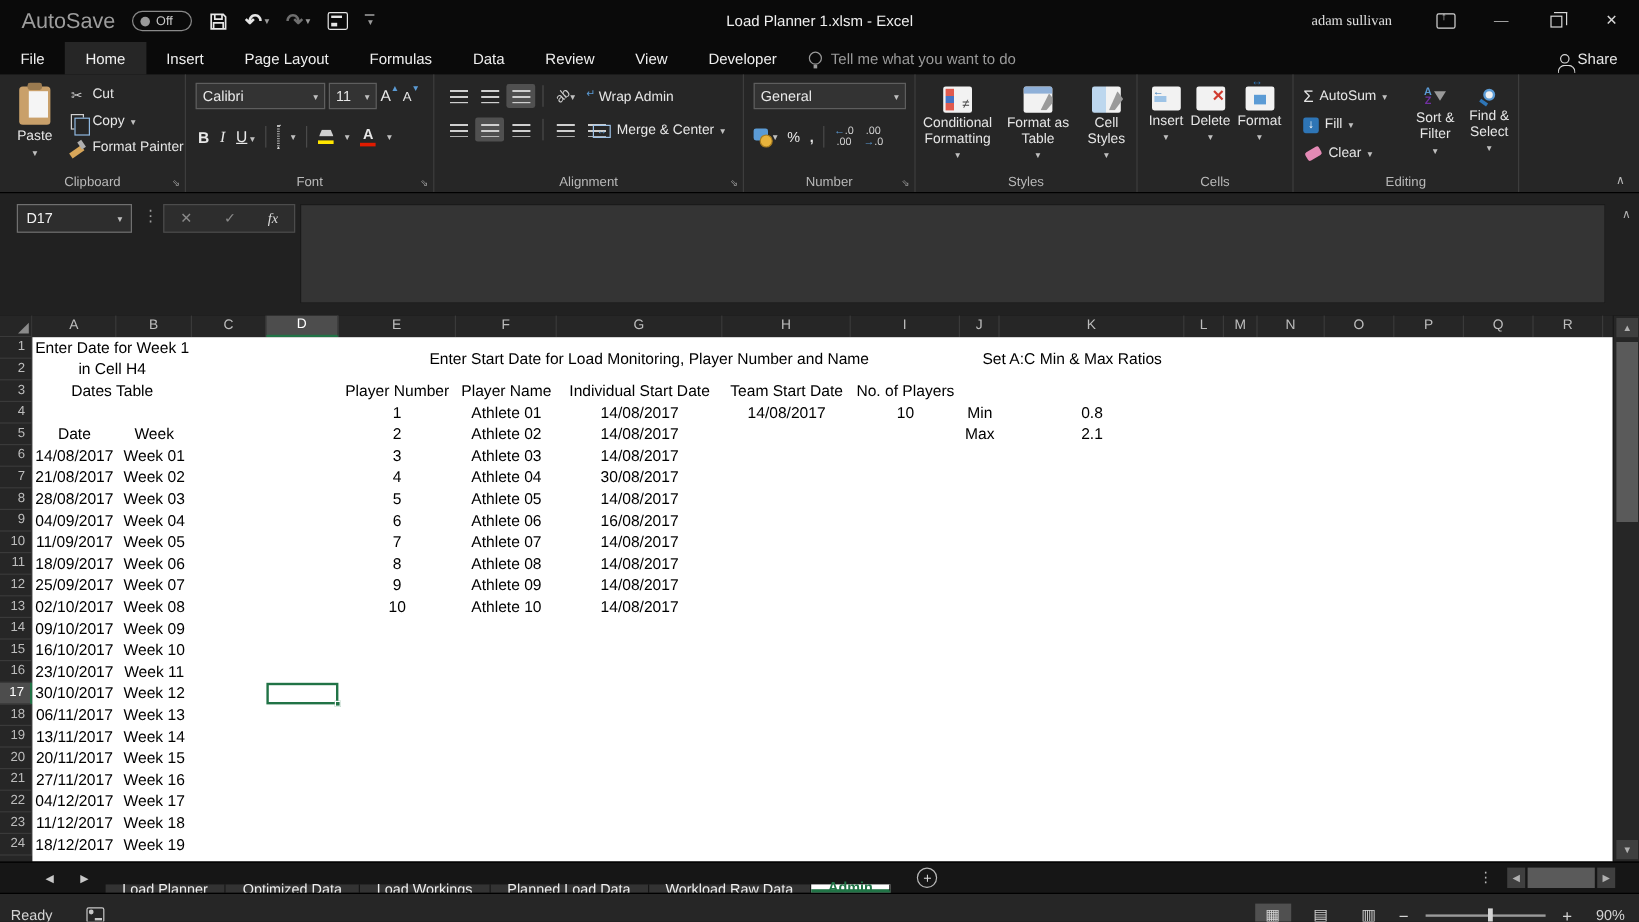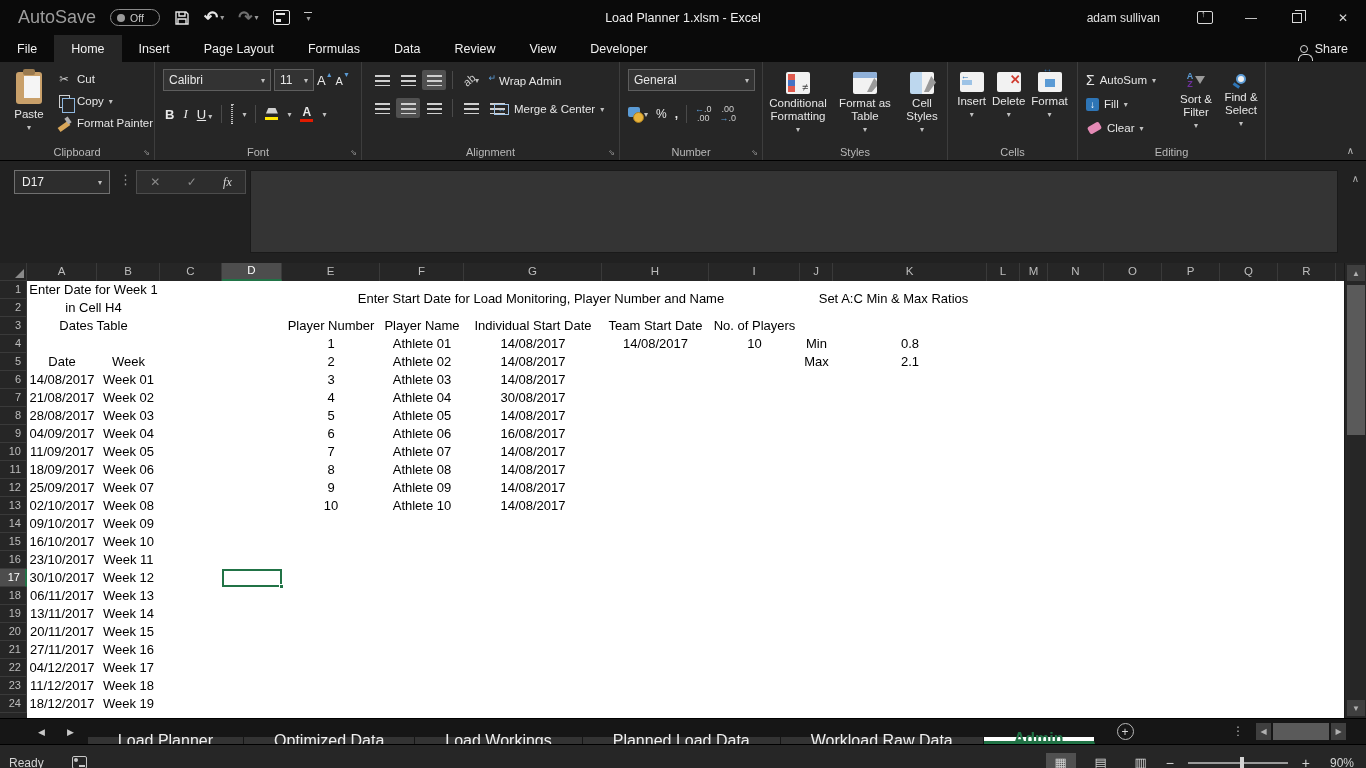--- a/index.html
+++ b/index.html
@@ -17,21 +17,21 @@
   .qat-btn{display:flex;align-items:center;color:#e6e6e6;}
   .dd-sm{font-size:8px;color:#9a9a9a;margin-left:2px;}
   .undo-glyph{font-size:17px;line-height:17px;color:#e6e6e6;font-weight:bold;}
   .redo-glyph{font-size:17px;line-height:17px;color:#6f6f6f;font-weight:bold;}
   .qat-table{width:17px;height:15px;border:1.5px solid #e6e6e6;border-radius:2px;position:relative;}
   .qat-table:before{content:"";position:absolute;left:2px;top:2px;width:9px;height:2px;background:#e6e6e6;}
   .qat-table:after{content:"";position:absolute;left:2px;bottom:2px;width:5px;height:3px;background:#e6e6e6;}
   .qat-more{display:flex;flex-direction:column;align-items:center;color:#c9c9c9;}
   .qat-more .bar{width:8px;height:1.5px;background:#c9c9c9;margin-bottom:1px;}
   .tb-title{position:absolute;left:0;right:0;top:0;height:35px;display:flex;align-items:center;justify-content:center;font-size:12.5px;color:#f0f0f0;pointer-events:none;}
-  .tb-right{position:absolute;right:0;top:0;height:35px;display:flex;align-items:center;}
+  .tb-right{position:absolute;right:0;top:0;height:35px;display:flex;align-items:center;font-family:Liberation Serif, serif;}
   .tb-user{color:#e0e0e0;font-size:12px;margin-right:22px;}
   .winbtn{width:46px;height:35px;display:flex;align-items:center;justify-content:center;color:#d8d8d8;font-size:12px;}
   .ribbon-opts{width:16px;height:13px;border:1.5px solid #d8d8d8;border-radius:2px;position:relative;}
   .ribbon-opts:before{content:"↑";position:absolute;left:3px;top:-3px;font-size:9px;color:#d8d8d8;}
   .restore-ic{width:10px;height:10px;border:1.5px solid #d8d8d8;position:relative;}
   .restore-ic:before{content:"";position:absolute;left:2px;top:-4px;width:10px;height:10px;border:1.5px solid #d8d8d8;border-left:none;border-bottom:none;}
 
   
   #ribbon-tabs{position:absolute;left:0;top:35px;width:1366px;height:27px;background:#0a0a0a;display:flex;align-items:stretch;font-size:12.5px;}
   .rtab{padding:0 17px;display:flex;align-items:center;color:#f0f0f0;}
@@ -151,21 +151,21 @@
   #sel-box .handle{position:absolute;right:-4px;bottom:-4px;width:5px;height:5px;background:#217346;border:1px solid #fff;}
 
   
   #vscroll{position:absolute;left:1344px;top:263px;width:22px;height:455px;background:#262626;border-left:1px solid #1a1a1a;}
   .vs-btn{position:absolute;left:2px;width:18px;height:16px;background:#3f3f3f;color:#b0b0b0;font-size:8px;display:flex;align-items:center;justify-content:center;}
   .vs-thumb{position:absolute;left:2px;top:22px;width:18px;height:150px;background:#5a5a5a;}
 
   
   #tabbar{position:absolute;left:0;top:718px;width:1366px;height:26px;background:#161616;display:flex;align-items:stretch;border-top:1px solid #000;}
   .tab-nav{display:flex;align-items:center;gap:22px;padding:0 14px 0 38px;color:#c8c8c8;font-size:9px;}
-  .stab{display:flex;align-items:center;padding:0 30px;font-size:16px;background:#333;color:#efefef;border-right:1px solid #161616;margin-top:18px;}
+  .stab{display:flex;align-items:center;padding:0 14px;font-size:12px;background:#333;color:#efefef;border-right:1px solid #161616;margin-top:18px;}
   .stab.active{background:#fff;color:#217346;font-weight:bold;border-bottom:3px solid #217346;}
   .newsheet{width:17px;height:17px;border:1px solid #b8b8b8;border-radius:50%;color:#d8d8d8;font-size:12px;display:flex;align-items:center;justify-content:center;align-self:center;margin-left:22px;}
   .tab-more{position:absolute;right:122px;top:5px;color:#b8b8b8;font-size:12px;}
   .hscroll{position:absolute;right:18px;top:4px;width:92px;height:17px;display:flex;align-items:center;gap:2px;}
   .hs-btn{width:15px;height:17px;background:#3f3f3f;color:#b0b0b0;font-size:8px;display:flex;align-items:center;justify-content:center;}
   .hs-thumb{width:56px;height:17px;background:#5a5a5a;}
 
   
   #statusbar{position:absolute;left:0;top:744px;width:1366px;height:36px;background:#262626;display:flex;align-items:center;font-size:12px;color:#d4d4d4;border-top:1px solid #000;}
   .sb-ready{padding-left:9px;}
@@ -235,20 +235,24 @@
     <span class="rtab">File</span>
       <span class="rtab active">Home</span>
       <span class="rtab">Insert</span>
       <span class="rtab">Page Layout</span>
       <span class="rtab">Formulas</span>
       <span class="rtab">Data</span>
       <span class="rtab">Review</span>
       <span class="rtab">View</span>
       <span class="rtab">Developer</span>
       <span id="tabs-anchor"></span>
+    <span class="tellme">
+        <span class="bulb"></span>
+        <span>Tell me what you want to do</span>
+      </span>
     <span class="share-wrap">
         <span class="person"></span>
         <span>Share</span>
       </span>
   </div>
 
   <div id="ribbon">
 
     <div class="rgroup" style="width:155px">
       <div class="paste-btn bigbtn">

